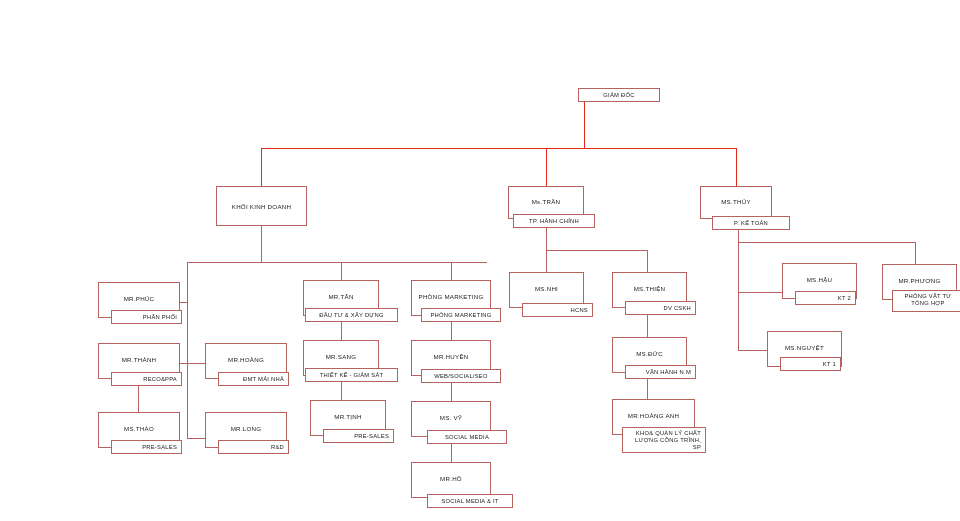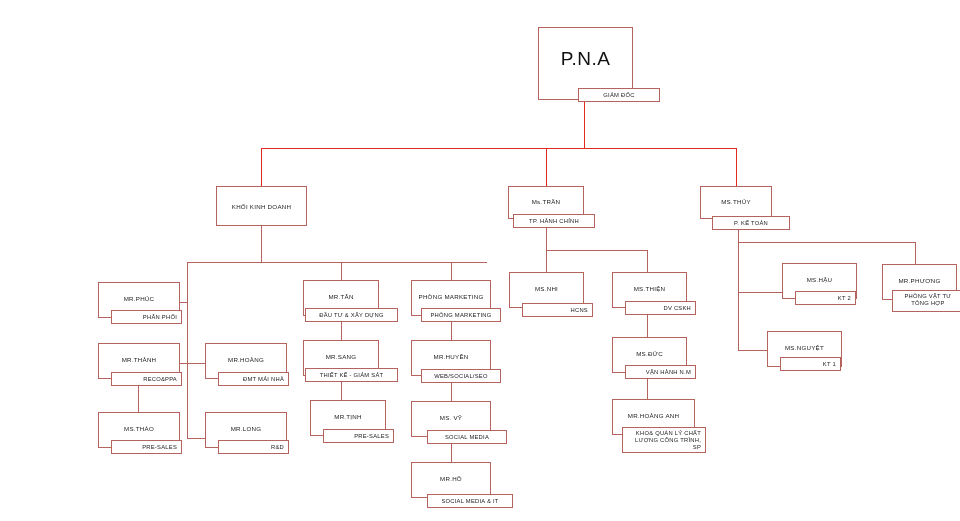--- a/index.html
+++ b/index.html
@@ -70,23 +70,20 @@
   .ln{position:absolute;background:#b5635c;z-index:1;}
   .ln.h{height:1px;}
   .ln.v{width:1px;}
   .ln.main{background:#e02a1c;z-index:2;}
 </style>
 </head>
 <body>
 
 <div id="chart">
 
-  <div id="root-box" style="left:538px;top:27px;width:95px;height:73px;">
-    <div class="rname">P.N.A</div>
-  </div>
   <div class="plaque center" style="left:578px;top:88px;width:82px;height:14px;">GIÁM ĐỐC</div>
 
   <div class="ln v main" style="left:584px;top:102px;height:46px;"></div>
 
   <div class="ln h main" style="left:261px;top:148px;width:476px;"></div>
 
   <div class="ln v main" style="left:261px;top:148px;height:38px;"></div>
   <div class="ln v main" style="left:546px;top:148px;height:38px;"></div>
   <div class="ln v main" style="left:736px;top:148px;height:38px;"></div>
 

